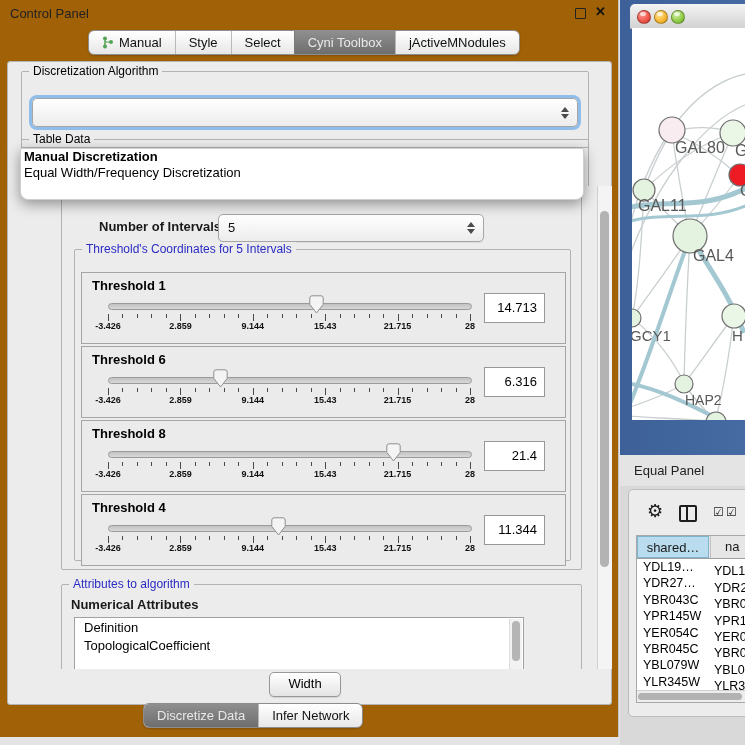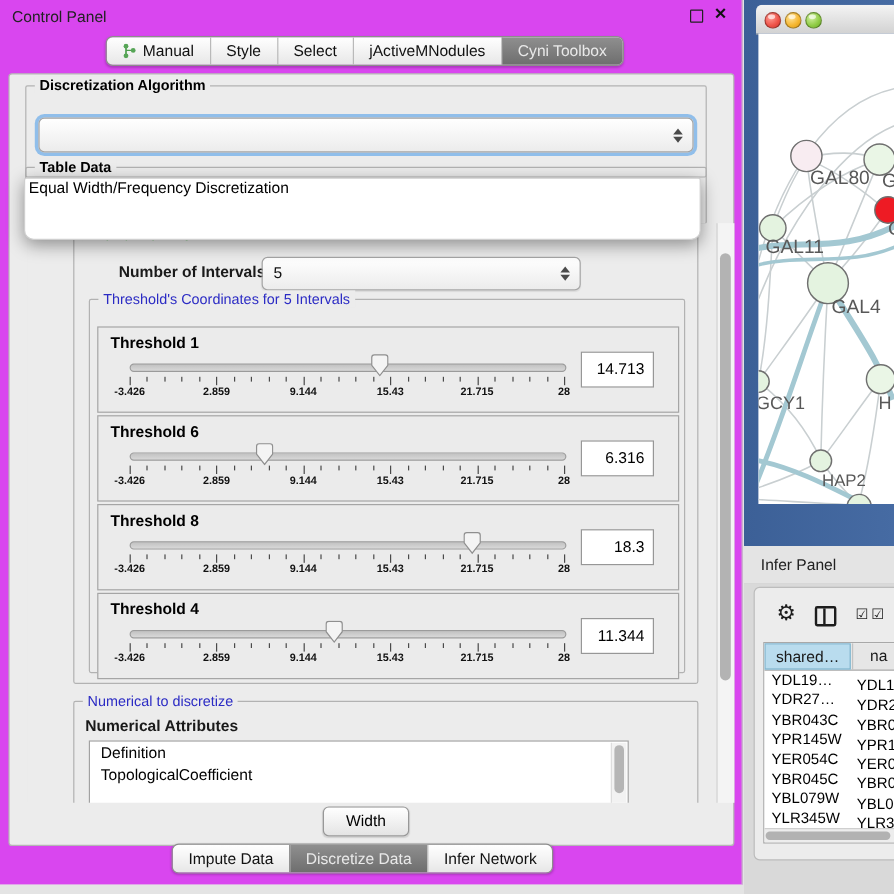--- a/index.html
+++ b/index.html
@@ -1,41 +1,41 @@
 <!DOCTYPE html>
 <html><head>
 <meta charset="utf-8">
 <style>
   html,body{margin:0;padding:0;}
   body{font-family:"Liberation Sans", sans-serif; -webkit-font-smoothing:antialiased;}
   #canvas{position:relative;width:745px;height:745px;background:#e4e4e4;overflow:hidden;font-size:13px;color:#1a1a1a;}
   .abs{position:absolute;}
 
   
-  #cp-window{left:0;top:0;width:618px;height:737px;background:#d946ef;border-right:1px solid #c6c6c6;}
+  #cp-window{left:0;top:0;width:618px;height:737px;background:#a16207;border-right:1px solid #c6c6c6;}
   #cp-titlebar{left:0;top:0;width:100%;height:26px;}
   #cp-title{left:10px;top:6px;font-size:13px;color:#222;}
   #cp-float{left:575px;top:8px;width:9px;height:9px;border:1.5px solid #222;border-radius:1px;}
   #cp-close{left:595px;top:4px;font-size:13px;font-weight:bold;color:#111;}
 
   .seg-control{display:inline-flex;border:1px solid #8d8d8d;border-radius:6px;overflow:hidden;
     background:linear-gradient(#ffffff,#e7e7e7);box-shadow:0 1px 2px rgba(0,0,0,.2);}
   .seg{padding:4px 13px;font-size:13px;color:#111;border-left:1px solid #b9b9b9;display:flex;align-items:center;gap:5px;white-space:nowrap;}
   .seg:first-child{border-left:none;}
   .seg.active{background:linear-gradient(#8f8f8f,#6e6e6e);color:#e9e9e9;border-left-color:#7a7a7a;}
   #top-tabs{left:88px;top:30px;}
   #bottom-tabs{left:143px;top:703px;}
 
   #main-panel{left:7px;top:61px;width:603px;height:642px;background:#ececec;border:1px solid #b5b5b5;border-radius:3px;}
 
   .group{position:absolute;border:1px solid #b2b2b2;border-radius:2px;}
   .group-title{position:absolute;top:-8px;left:7px;background:#ececec;padding:0 4px;font-size:12px;color:#111;}
   .gt-green{color:#27b427;}
   .gt-blue{color:#2b2bc4;}
-  .gt-bold{font-weight:bold;color:#000;}
+  .gt-bold{font-weight:normal;color:#000;}
 
   .combo{position:absolute;border:1px solid #a6a6a6;border-radius:5px;background:linear-gradient(#ffffff,#ececec);
     font-size:13px;line-height:25px;padding-left:9px;color:#111;box-shadow:0 1px 1px rgba(0,0,0,.08);}
   .stepper{position:absolute;right:7px;top:50%;transform:translateY(-50%);width:9px;height:12px;}
   .stepper:before,.stepper:after{content:"";position:absolute;left:0;border-left:4.5px solid transparent;border-right:4.5px solid transparent;}
   .stepper:before{top:0;border-bottom:5px solid #4a4a4a;}
   .stepper:after{bottom:0;border-top:5px solid #4a4a4a;}
   .focus-ring{box-shadow:0 0 0 3px rgba(96,166,233,.65);}
 
   
@@ -122,25 +122,25 @@
             <circle cx="3" cy="10.5" r="2" fill="#56a556"></circle>
           </svg>
           <span>Manual</span>
         </span>
         <span class="seg">
           <span>Style</span>
         </span>
         <span class="seg">
           <span>Select</span>
         </span>
+        <span class="seg active">
+          <span>Cyni Toolbox</span>
+        </span>
         <span class="seg">
           <span>jActiveMNodules</span>
-        </span>
-        <span class="seg active">
-          <span>Cyni Toolbox</span>
         </span>
       </div>
 
     <div id="main-panel" class="abs">
 
       <div class="group" style="left:13px;top:9px;width:566px;height:75px;">
         <span class="group-title gt-bold">Discretization Algorithm</span>
         <div class="combo focus-ring" style="left:10px;top:26px;width:535px;height:27px;">
           <span class="stepper"></span>
         </div>
@@ -148,20 +148,21 @@
 
       <div class="group" style="left:13px;top:77px;width:566px;height:46px;">
         <span class="group-title gt-bold">Table Data</span>
         <div class="combo" style="left:9px;top:12px;width:537px;height:26px;">
           <span>galFiltered.sif default node</span>
           <span class="stepper"></span>
         </div>
       </div>
 
       <div id="algo-popup" class="abs">
+        <span class="opt first">Manual Discretization</span>
         <span class="opt">Equal Width/Frequency Discretization</span>
       </div>
 
       <div id="viewport" class="abs">
 
         <div class="group" style="left:38px;top:10px;width:519px;height:372px;">
           <span class="group-title gt-green">Interval Definition</span>
           <span class="abs" style="left:37px;top:22px;font-weight:bold;">Number of Intervals</span>
           <div class="combo" style="left:156px;top:17px;width:255px;height:26px;">
             <span>5</span>
@@ -282,21 +283,21 @@
                   <span class="ticklabel" style="left: 315.6px;">21.715</span>
                   <span class="tick" style="left: 330.08px; top: 41px; height: 4px;"></span>
                   <span class="tick" style="left: 344.56px; top: 41px; height: 4px;"></span>
                   <span class="tick" style="left: 359.04px; top: 41px; height: 4px;"></span>
                   <span class="tick" style="left: 373.52px; top: 41px; height: 4px;"></span>
                   <span class="tick" style="left: 388px; top: 41px; height: 7px;"></span>
                   <span class="ticklabel" style="left: 388px;">28</span>
                   <svg class="thumb" width="15" height="19" viewBox="0 0 15 19" style="left: 304.474px;">
                     <path d="M3 0.8 H12 Q14.2 0.8 14.2 3 V9.4 L7.5 18 L0.8 9.4 V3 Q0.8 0.8 3 0.8 Z" fill="#f4f4f4" stroke="#8f8f8f" stroke-width="1"></path>
                   </svg>
-                  <div class="valuebox">18.3</div>
+                  <div class="valuebox">21.4</div>
                 </div>
                 <div class="thr" style="top: 244px;">
                   <span class="thr-label">Threshold 4</span>
                   <div class="track"></div>
                   <span class="tick" style="left: 26px; top: 41px; height: 7px;"></span>
                   <span class="ticklabel" style="left: 26px;">-3.426</span>
                   <span class="tick" style="left: 40.48px; top: 41px; height: 4px;"></span>
                   <span class="tick" style="left: 54.96px; top: 41px; height: 4px;"></span>
                   <span class="tick" style="left: 69.44px; top: 41px; height: 4px;"></span>
                   <span class="tick" style="left: 83.92px; top: 41px; height: 4px;"></span>
@@ -329,21 +330,21 @@
                   <svg class="thumb" width="15" height="19" viewBox="0 0 15 19" style="left: 188.637px;">
                     <path d="M3 0.8 H12 Q14.2 0.8 14.2 3 V9.4 L7.5 18 L0.8 9.4 V3 Q0.8 0.8 3 0.8 Z" fill="#f4f4f4" stroke="#8f8f8f" stroke-width="1"></path>
                   </svg>
                   <div class="valuebox">11.344</div>
                 </div>
               </div>
           </div>
         </div>
 
         <div class="group" style="left:38px;top:398px;width:519px;height:150px;">
-          <span class="group-title gt-blue">Numerical to discretize</span>
+          <span class="group-title gt-blue">Attributes to algorithm</span>
           <span class="abs" style="left:9px;top:12px;font-weight:bold;">Numerical Attributes</span>
           <div id="attr-list">
             <div id="attr-items">
                 <div class="attr-item">Definition</div>
                 <div class="attr-item">TopologicalCoefficient</div>
               </div>
             <div id="attr-vscroll">
                 <div id="attr-vthumb"></div>
               </div>
           </div>
@@ -351,23 +352,20 @@
       </div>
 
       <div class="vscroll" style="left:589px;top:124px;width:14px;height:483px;">
         <div class="vthumb" style="top:25px;height:356px;"></div>
       </div>
 
       <div id="apply-btn" class="abs">Width</div>
     </div>
 
     <div id="bottom-tabs" class="abs seg-control">
-        <span class="seg">
-          <span>Impute Data</span>
-        </span>
         <span class="seg active">
           <span>Discretize Data</span>
         </span>
         <span class="seg">
           <span>Infer Network</span>
         </span>
       </div>
   </div>
 
   <div id="net-window" class="abs">
@@ -424,21 +422,21 @@
           <text x="6" y="183" font-size="16" fill="#585858" font-family="&quot;Liberation Sans&quot;, sans-serif">GAL11</text>
           <text x="61" y="233" font-size="16" fill="#585858" font-family="&quot;Liberation Sans&quot;, sans-serif">GAL4</text>
           <text x="-2" y="313" font-size="15" fill="#585858" font-family="&quot;Liberation Sans&quot;, sans-serif">GCY1</text>
           <text x="100" y="313" font-size="15" fill="#585858" font-family="&quot;Liberation Sans&quot;, sans-serif">H</text>
           <text x="53" y="377" font-size="14" fill="#585858" font-family="&quot;Liberation Sans&quot;, sans-serif">HAP2</text>
         </svg>
     </div>
   </div>
 
   <div id="tp-titlebar" class="abs">
-    <span id="tp-title" class="abs">Infer Panel</span>
+    <span id="tp-title" class="abs">Equal Panel</span>
   </div>
   <div id="tp-dock" class="abs">
     <div id="tp-panel" class="abs">
       <span id="gear-icon" class="tp-icon">⚙</span>
       <span id="cols-icon" class="tp-icon">
           <i></i>
         </span>
       <span class="tp-icon check-icon" style="left:84px;">☑</span>
       <span class="tp-icon check-icon" style="left:97px;">☑</span>
 

